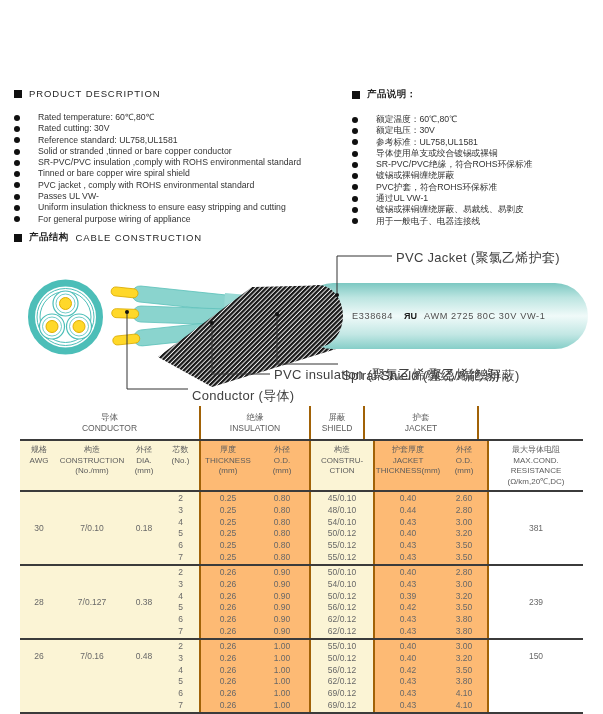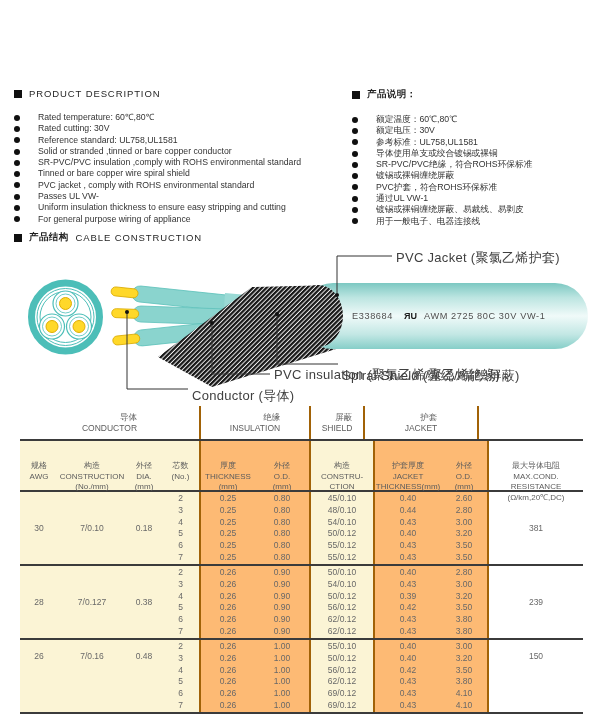--- a/index.html
+++ b/index.html
@@ -25,23 +25,23 @@
   .jt{font-family:"Liberation Sans",sans-serif;font-size:9.2px;fill:#4f4f4f;letter-spacing:0.6px;}
   .jtm{font-weight:bold;font-size:9px;fill:#1c1c1c;letter-spacing:0;}
 
   
   .spec-table{position:absolute;left:20px;top:406px;width:563px;color:#5c5c5c;}
   .cell{box-sizing:border-box;}
   .vline{border-left:2px solid #a16207;}
   .yellow{background:#FBF4D5;}
   .blue{background:#fdba74;}
   .ghead{display:flex;height:33px;}
-  .ghead .cell{display:flex;align-items:center;justify-content:center;text-align:right;white-space:pre-line;line-height:10.6px;font-size:8.5px;}
+  .ghead .cell{display:flex;align-items:center;justify-content:center;text-align:center;white-space:pre-line;line-height:10.6px;font-size:8.5px;}
   .chead{display:flex;height:49px;border-top:2px solid #3b3b3b;}
-  .chead .cell{padding-top:20px;text-align:center;white-space:pre-line;line-height:10.6px;font-size:8px;}
+  .chead .cell{padding-top:4px;text-align:center;white-space:pre-line;line-height:10.6px;font-size:8px;}
   .block{display:flex;height:72px;border-top:2px solid #3b3b3b;font-size:8.5px;color:#686868;}
   .span-cell{display:flex;align-items:center;justify-content:center;text-align:center;}
   .block.align-top .span-cell{align-items:flex-start;padding-top:11px;}
   .stack{display:flex;flex-direction:column;padding-top:1px;text-align:center;line-height:11.8px;}
   .tbottom{border-top:2px solid #3b3b3b;height:2px;}
   .gw0{width:179px}.gw1{width:110px}.gw2{width:54px}.gw3{width:114px}.gw4{width:96px}
   .cw0{width:38px}.cw1{width:68px}.cw2{width:36px}.cw3{width:37px}.cw4{width:56px}
   .cw5{width:54px}.cw6{width:64px}.cw7{width:68px}.cw8{width:46px}.cw9{width:96px}
 </style>
 </head>

